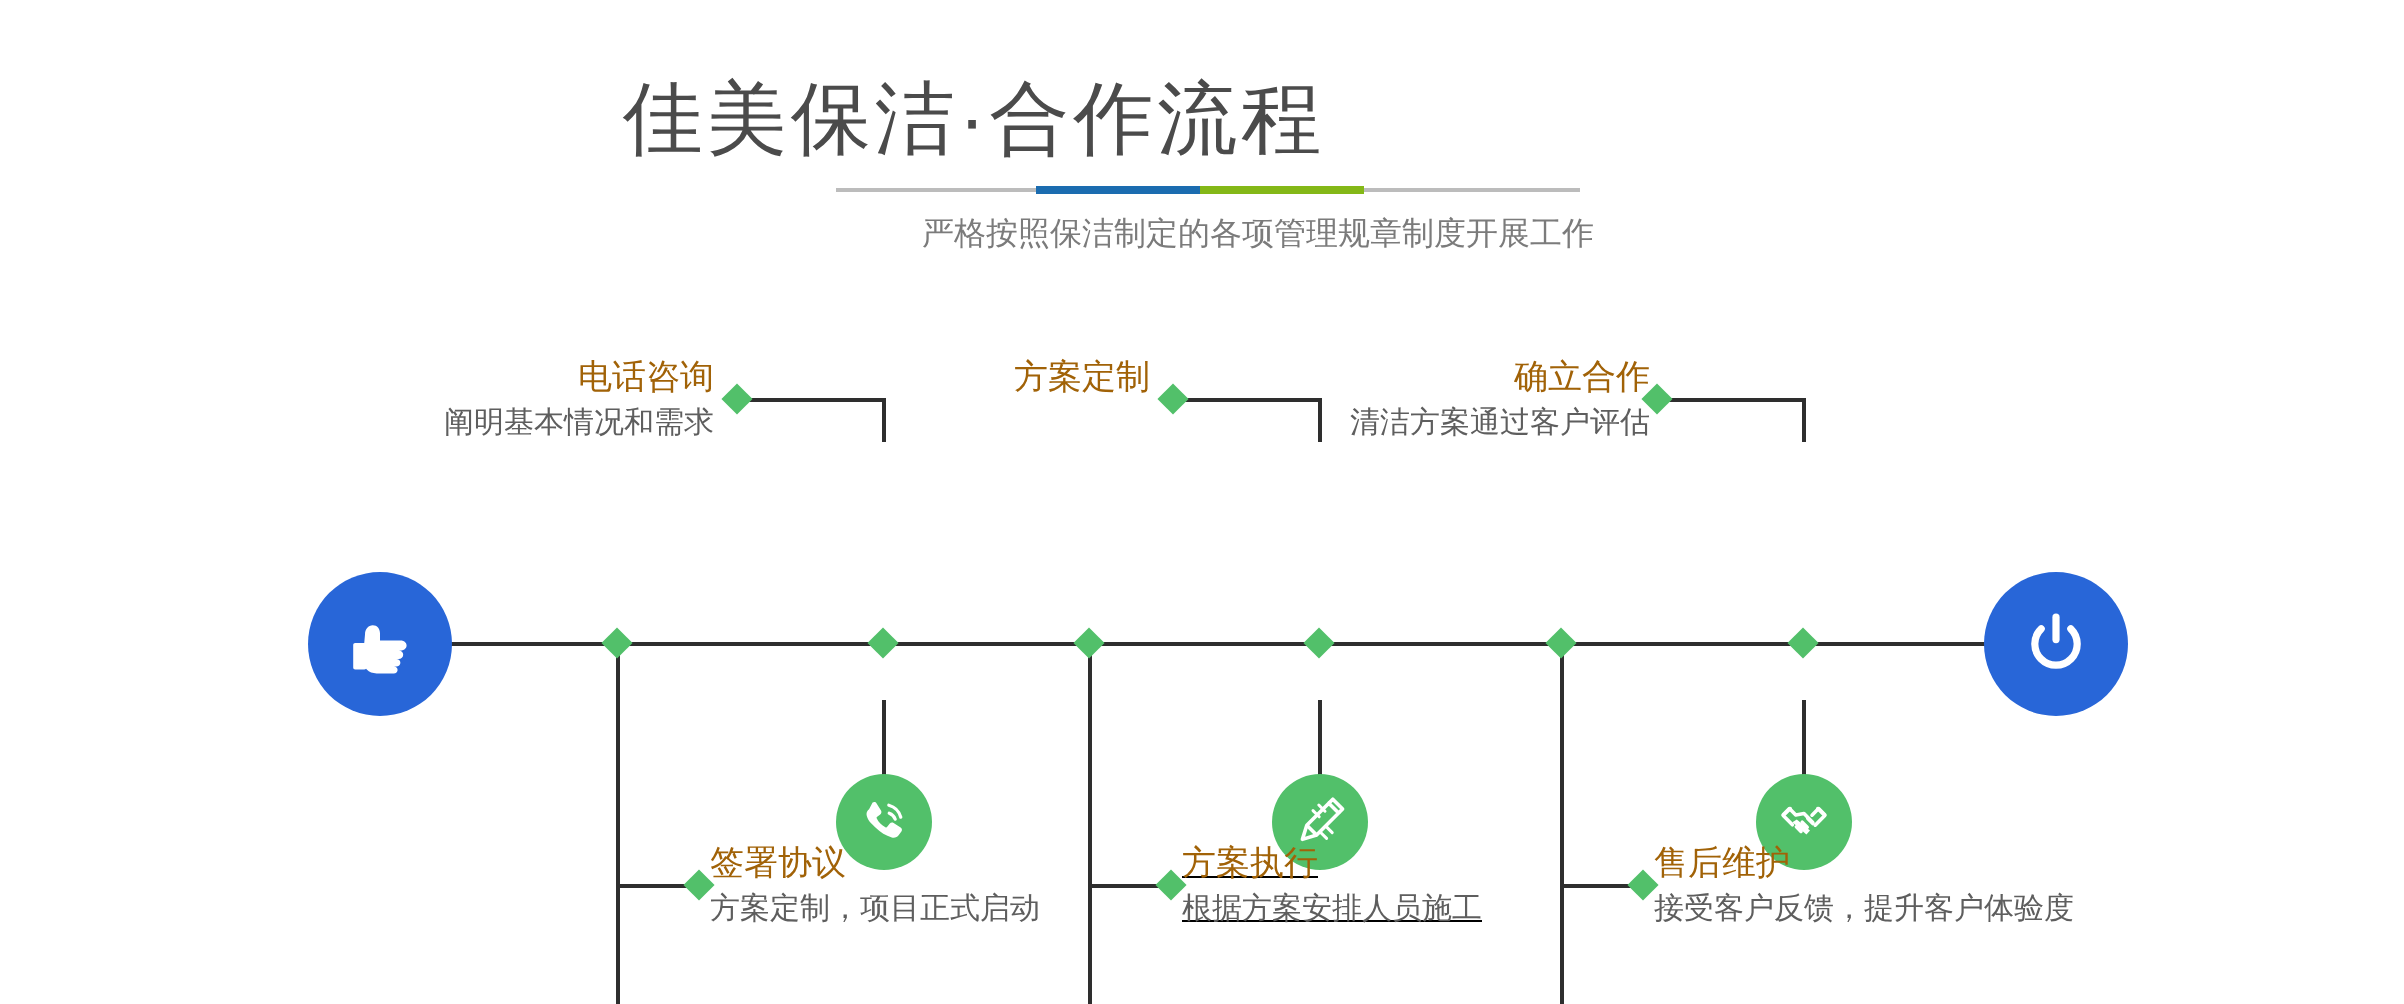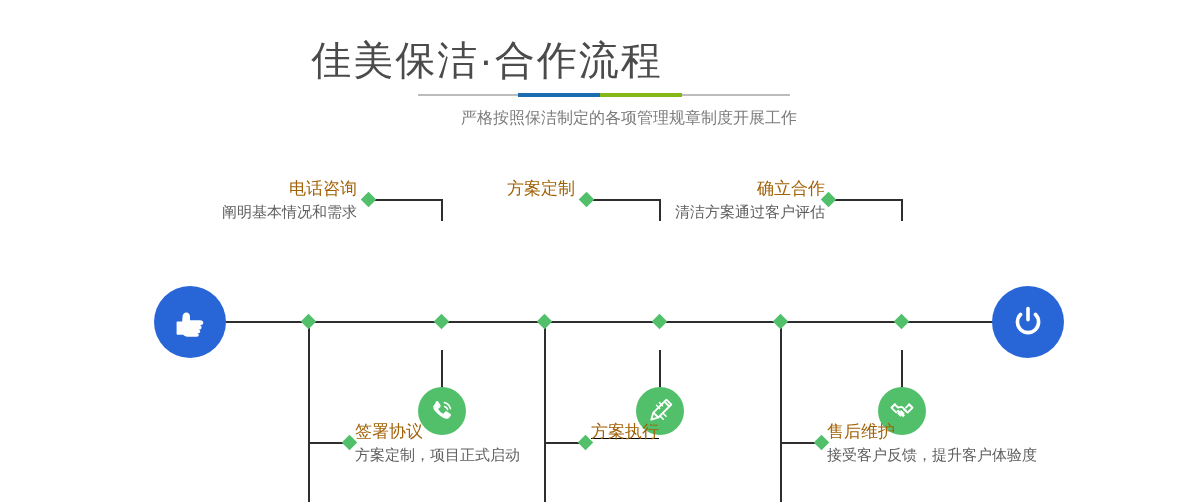--- a/index.html
+++ b/index.html
@@ -254,20 +254,21 @@
     <div class="label-title">方案定制</div>
   </div>
 
   <div class="stem" style="left:544px; top:172px; height:186px;"></div>
   <div class="stem" style="left:544px; top:270px; height:23px;"></div>
   <div class="arm" style="left:544px; top:292px; width:40px;"></div>
   <div class="diamond" style="left:580px; top:287px;"></div>
   <div class="diamond" style="left:539px; top:166px;"></div>
   <div class="label-block label-bottom" style="left:591px; top:271px;text-decoration:underline;">
     <div class="label-title">方案执行</div>
+    <div class="label-desc">根据方案安排人员施工</div>
   </div>
 
   <div class="node-circle" style="left:878px; top:237px;">
     <span>
       <svg width="30" height="30" viewBox="0 0 30 30">
         <g fill="none" stroke="#ffffff" stroke-width="1.8" stroke-linejoin="round" stroke-linecap="round">
           <path d="M4.6 11.4l3.1-3.1 3.2 3.2 4.1-.7 4.4 4.4"></path>
           <path d="M25.4 11.4l-3.1-3.1-3.3 3.3"></path>
           <path d="M11.2 17.4l2.3 2.3M14.1 15.1l2.5 2.5M16.9 13.3l2.5 2.5"></path>
           <path d="M8.1 8.3l-3.5 3.5 4.6 4.6"></path>

